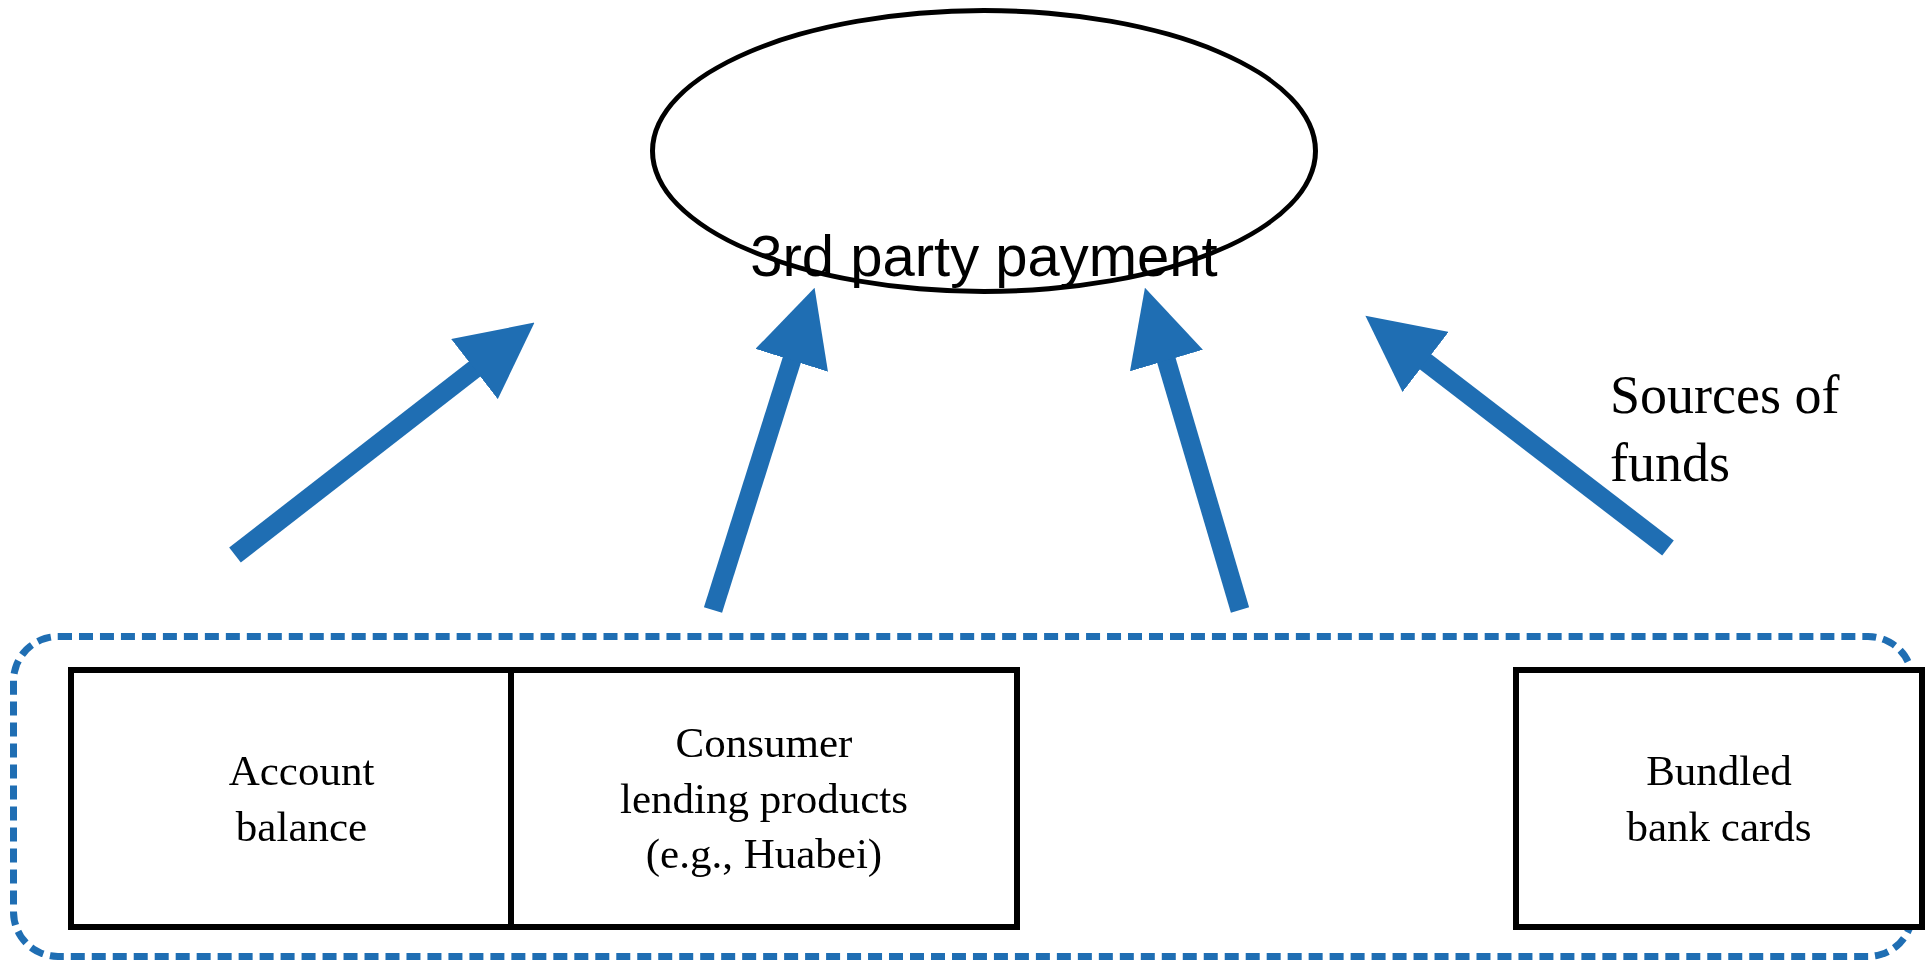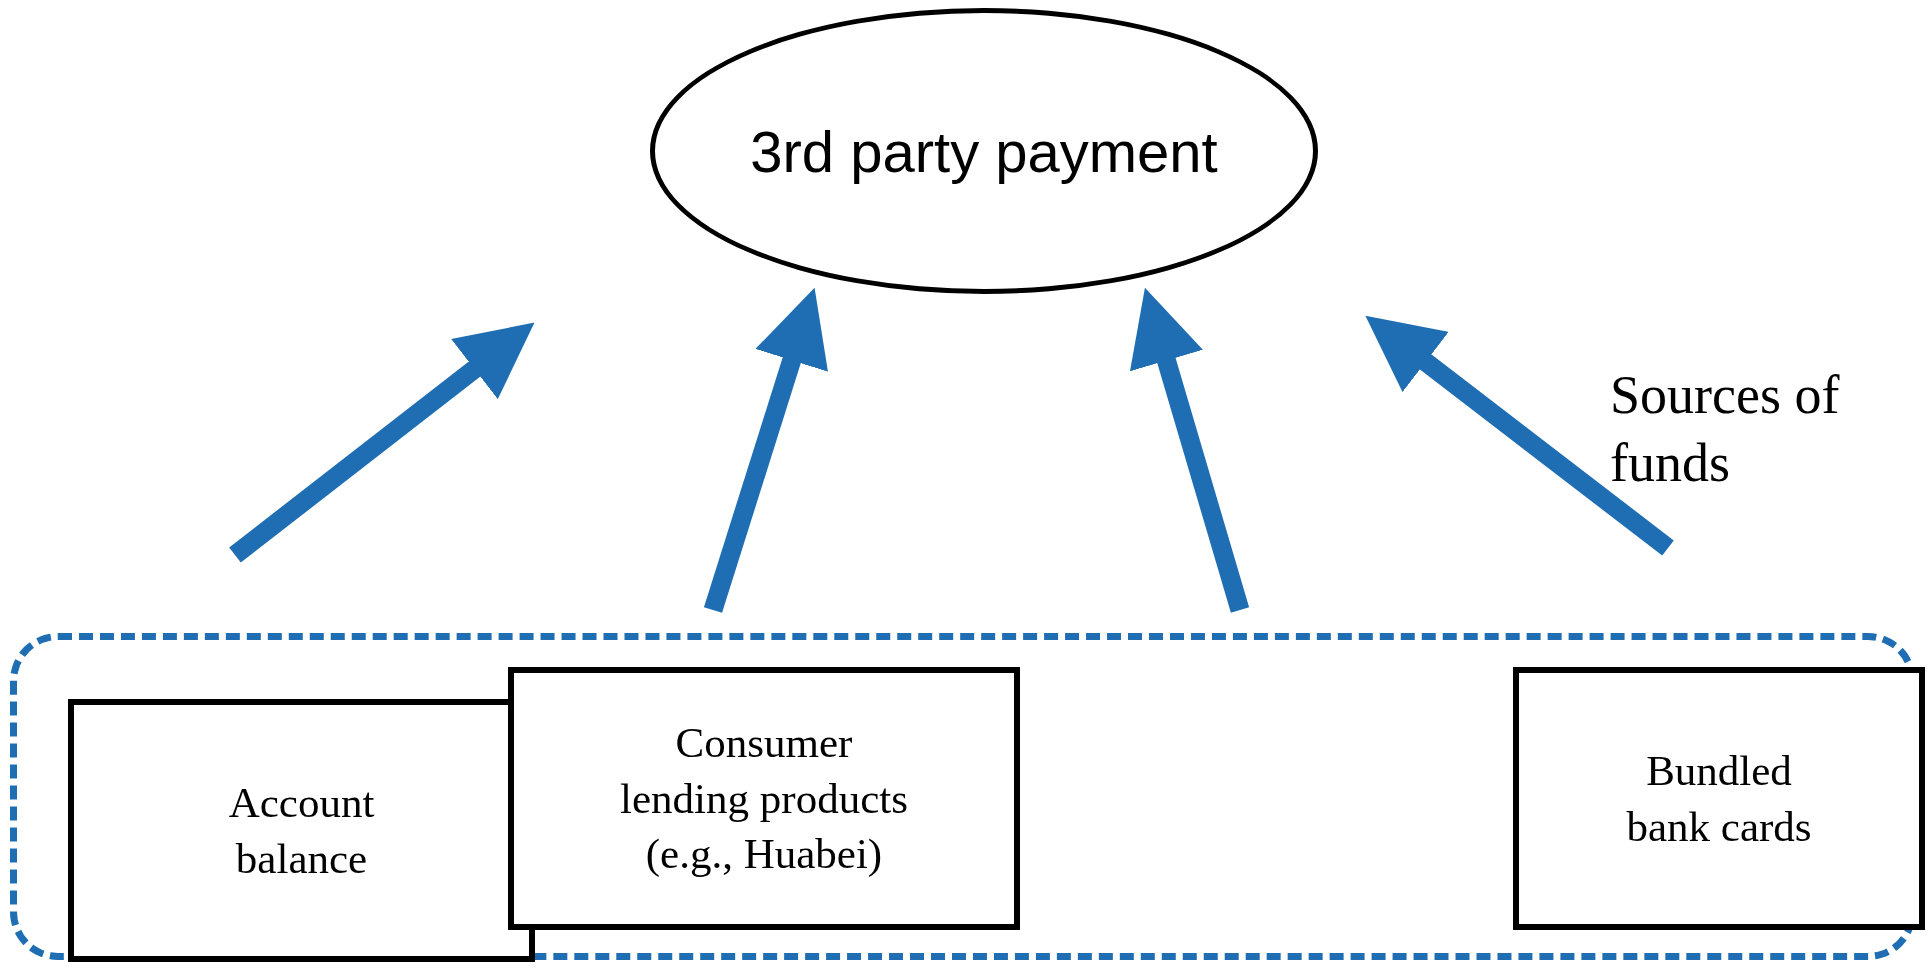--- a/index.html
+++ b/index.html
@@ -18,21 +18,21 @@
     overflow:hidden;
     font-family:"Liberation Serif", serif;
   }
   .ellipse{
     position:absolute;
     left:650px; top:8px;
     width:668px; height:286px;
     border:5px solid #000;
     border-radius:50%;
     background:var(--bg);
-    display:flex;align-items:center;justify-content:center;
+    display:flex;align-items:flex-end;justify-content:center;
   }
   .ellipse-title{
     font-family:"Liberation Sans", sans-serif;
     font-size:58px;
     color:#000;
     text-align:center;
     white-space:pre-line;
   }
   .side-label{
     position:absolute;
@@ -58,21 +58,21 @@
     border:6px solid var(--box-border);
     background:var(--bg);
     display:flex;align-items:center;justify-content:center;
     text-align:center;
     font-size:43px;
     line-height:1.3;
     color:#000;
     white-space:pre-line;
     padding:0 10px;
   }
-  .box-1{left:68px;  width:467px;margin-top:32px;}
+  .box-1{left:68px;  width:467px;}
   .box-2{left:508px; width:512px;}
   .box-3{left:975px; width:430px;}
   .box-4{left:1513px;width:412px;}
   .arrow-layer{
     position:absolute;
     left:0; top:0;
     width:1930px; height:970px;
     pointer-events:none;
   }
   .arrow-layer line{

